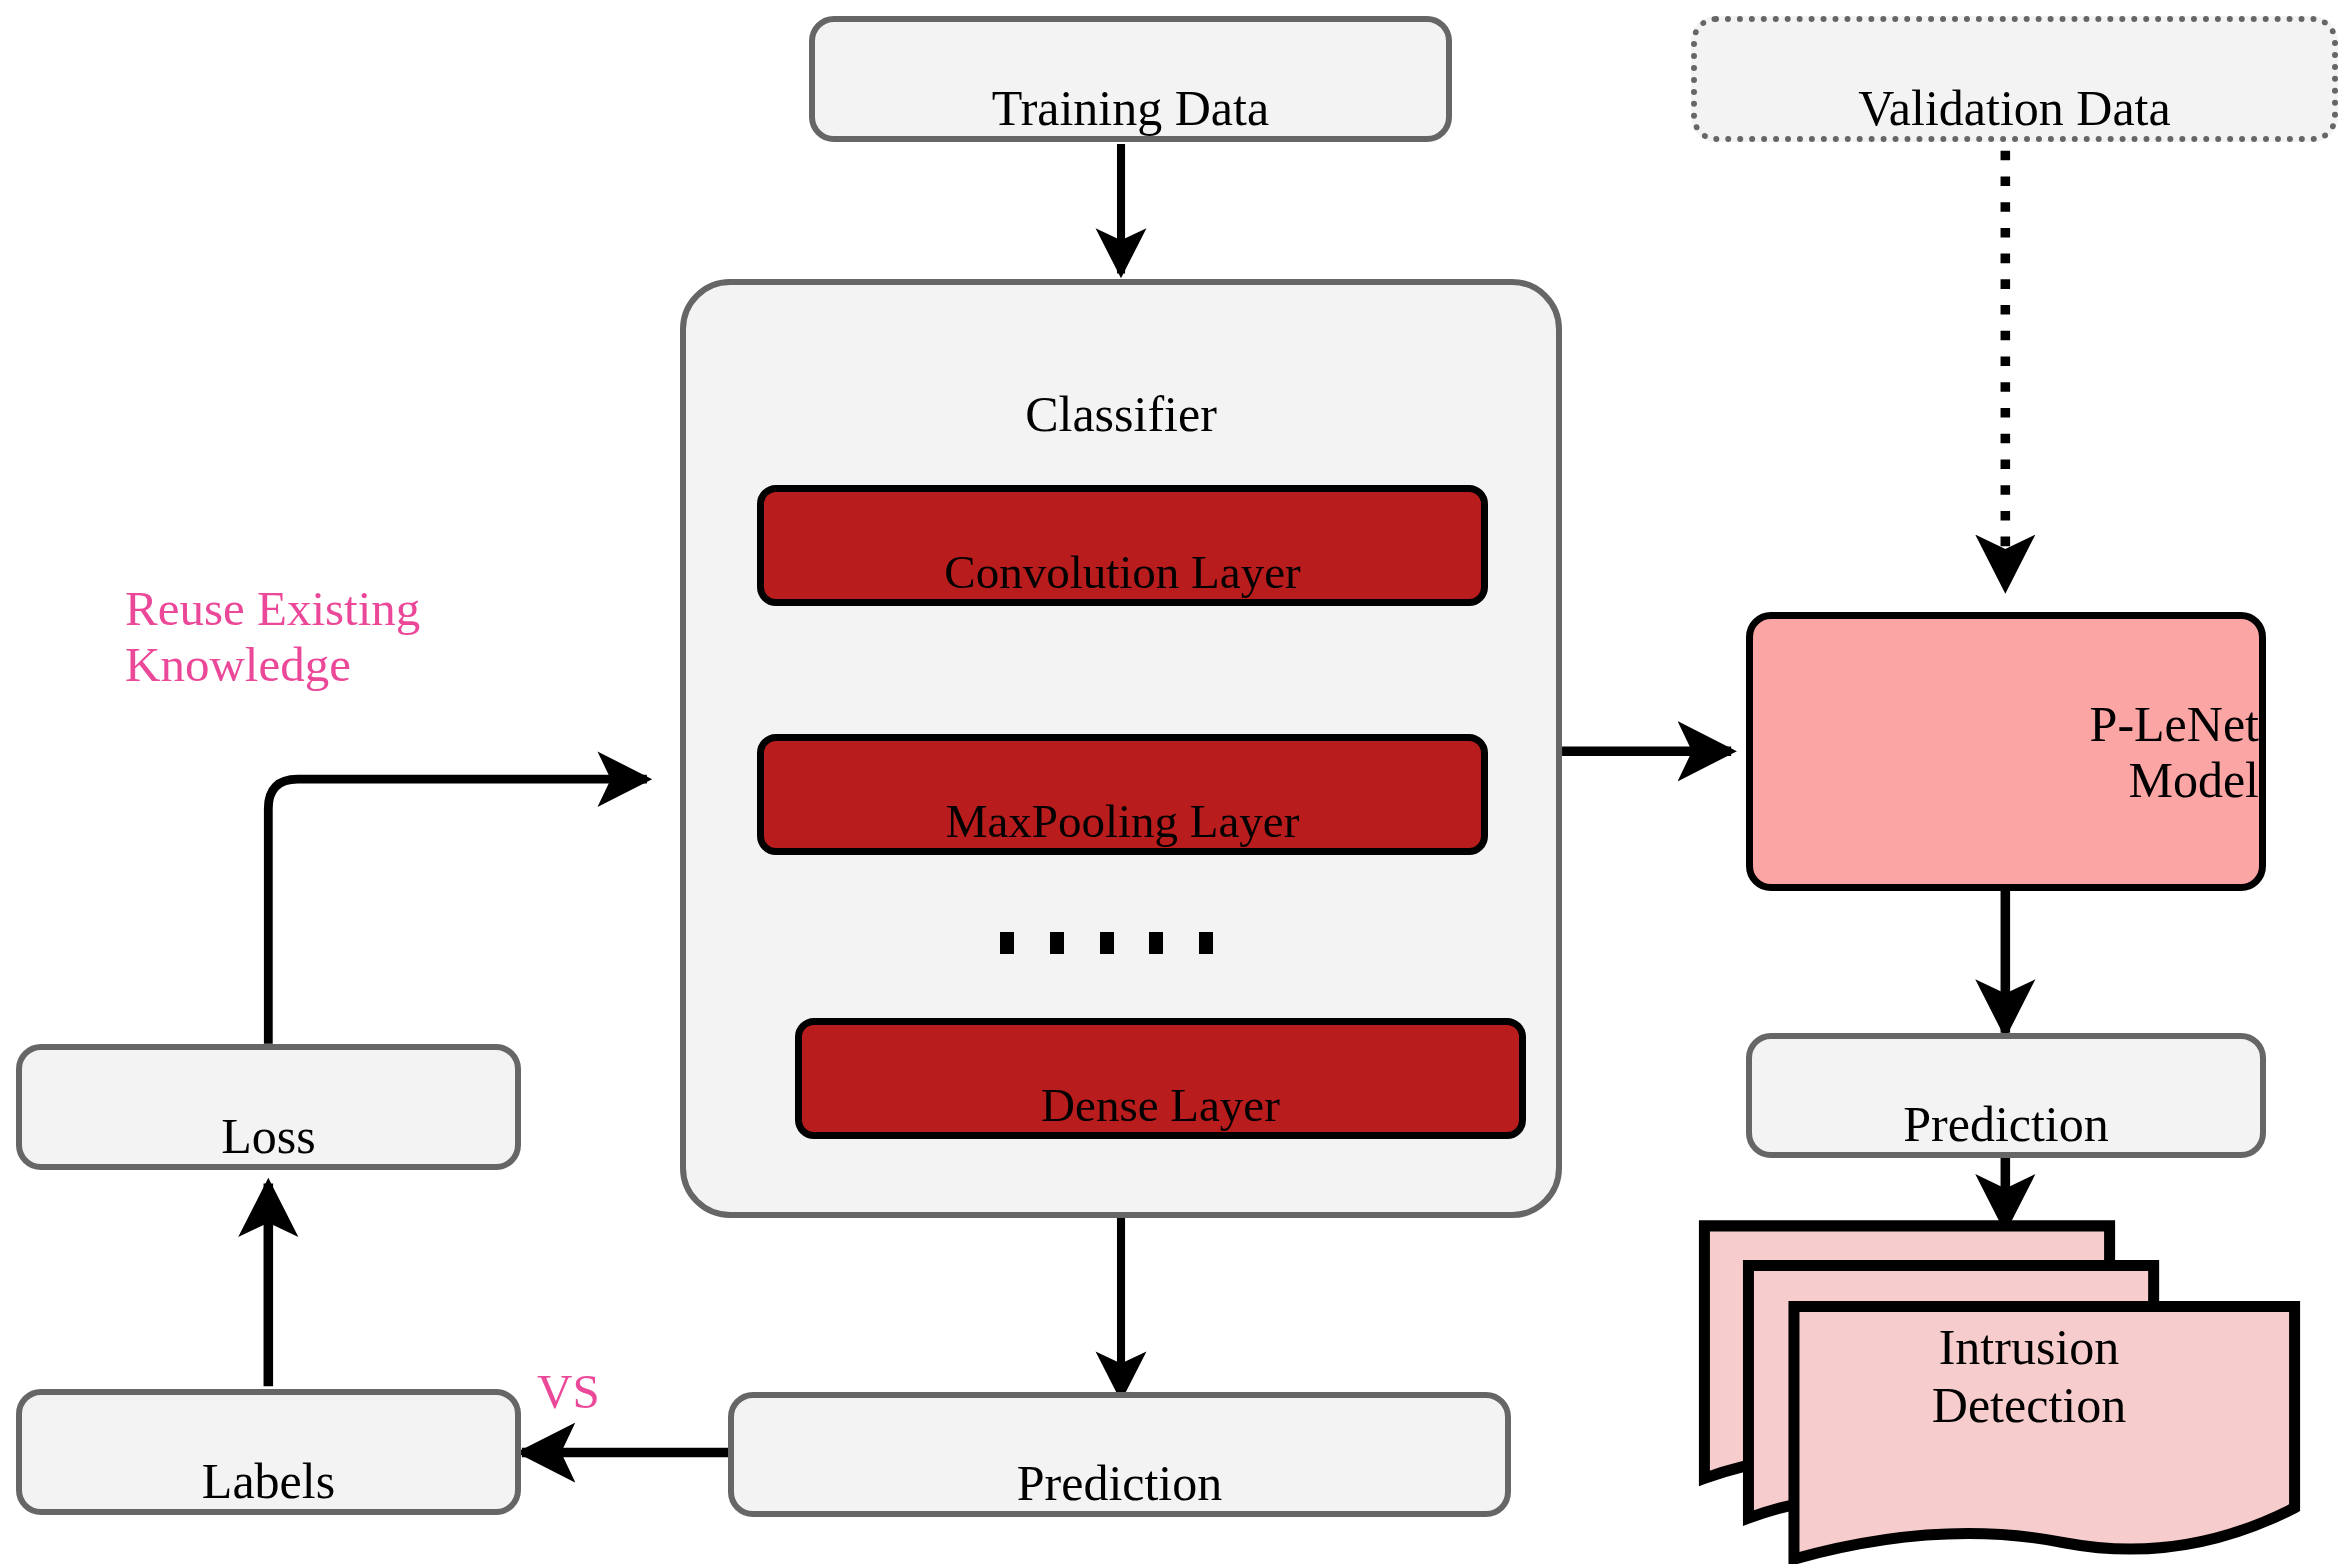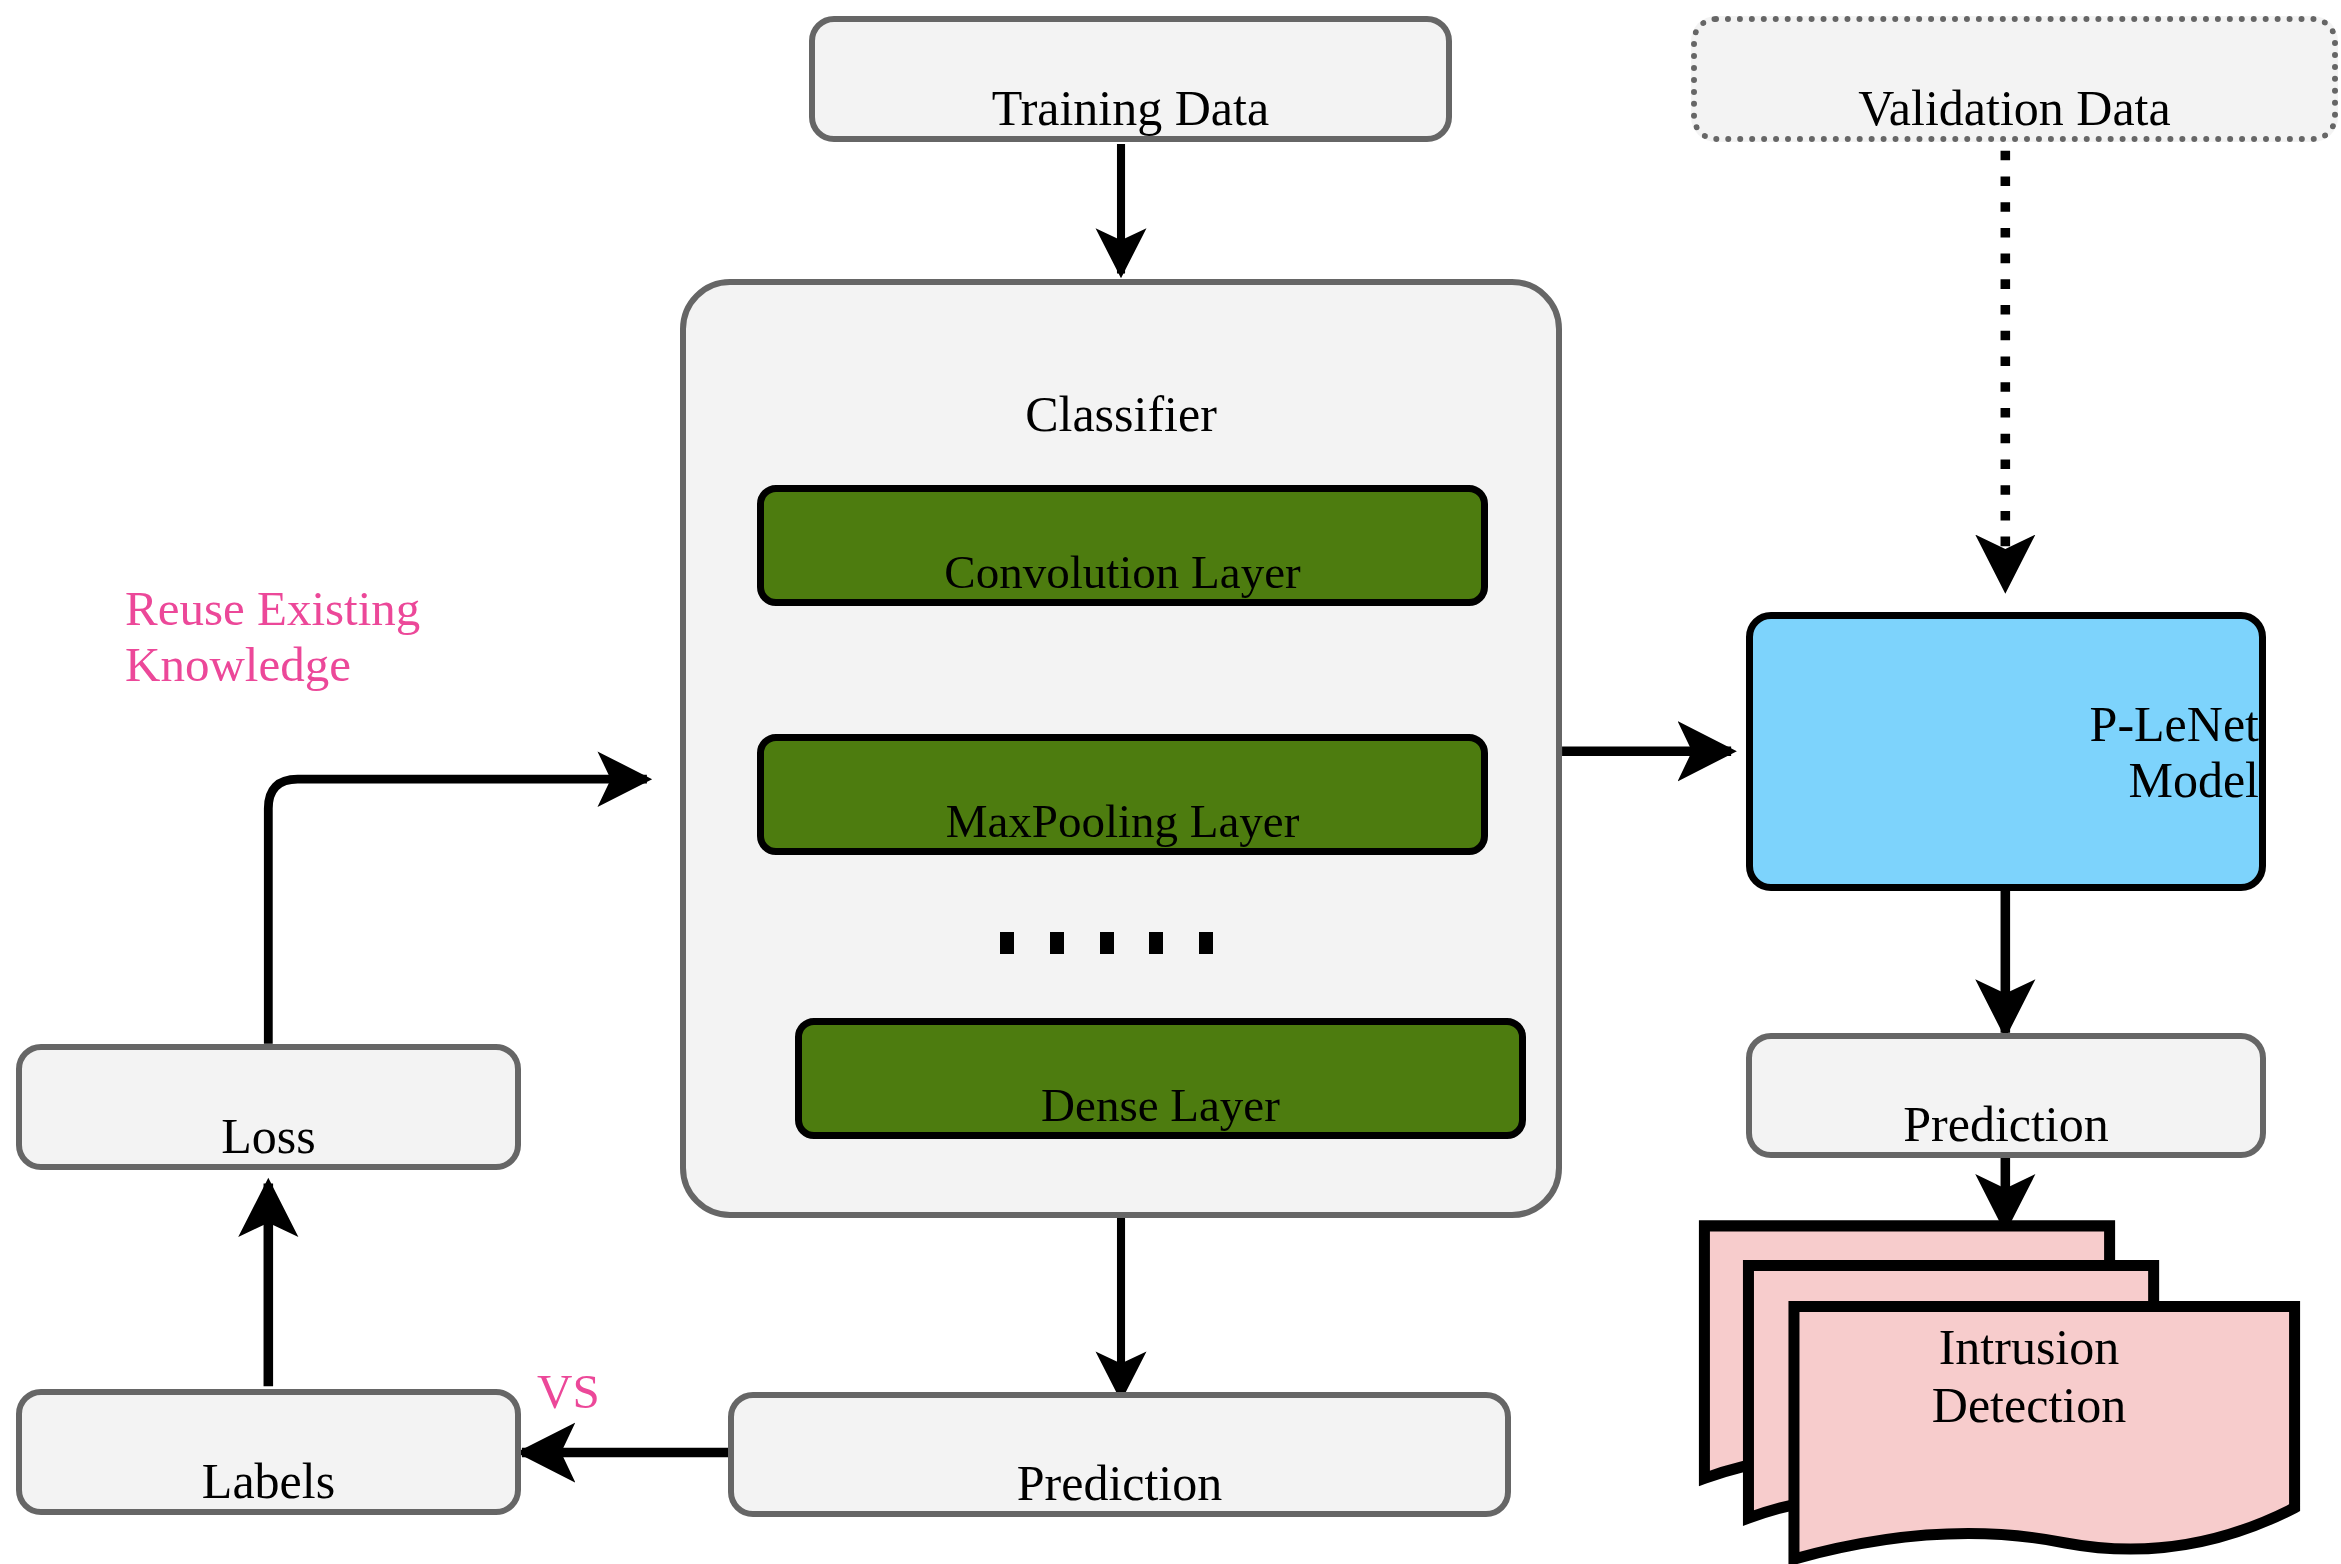--- a/index.html
+++ b/index.html
@@ -43,27 +43,27 @@
     border-radius: 25px;
   }
   
   .node.dotted {
     background: #f3f3f3;
     border: 6.6px dotted #666666;
     border-radius: 25px;
   }
   
   .node.blackbox {
-    background: #4d7c0f;
+    background: #b91c1c;
     border: 7.4px solid #000000;
     border-radius: 19px;
   }
   
   .node.blue {
-    background: #7dd3fc;
+    background: #fca5a5;
     border: 7.4px solid #000000;
     border-radius: 25px;
   }
   
   #classifier-container {
     position: absolute;
     background: #f3f3f3;
     border: 6.6px solid #666666;
     border-radius: 50px;
     box-sizing: border-box;

